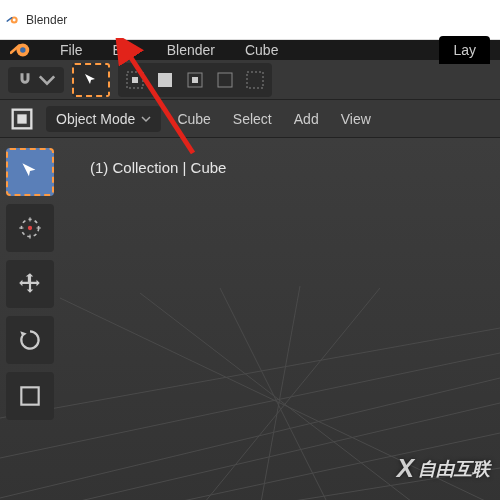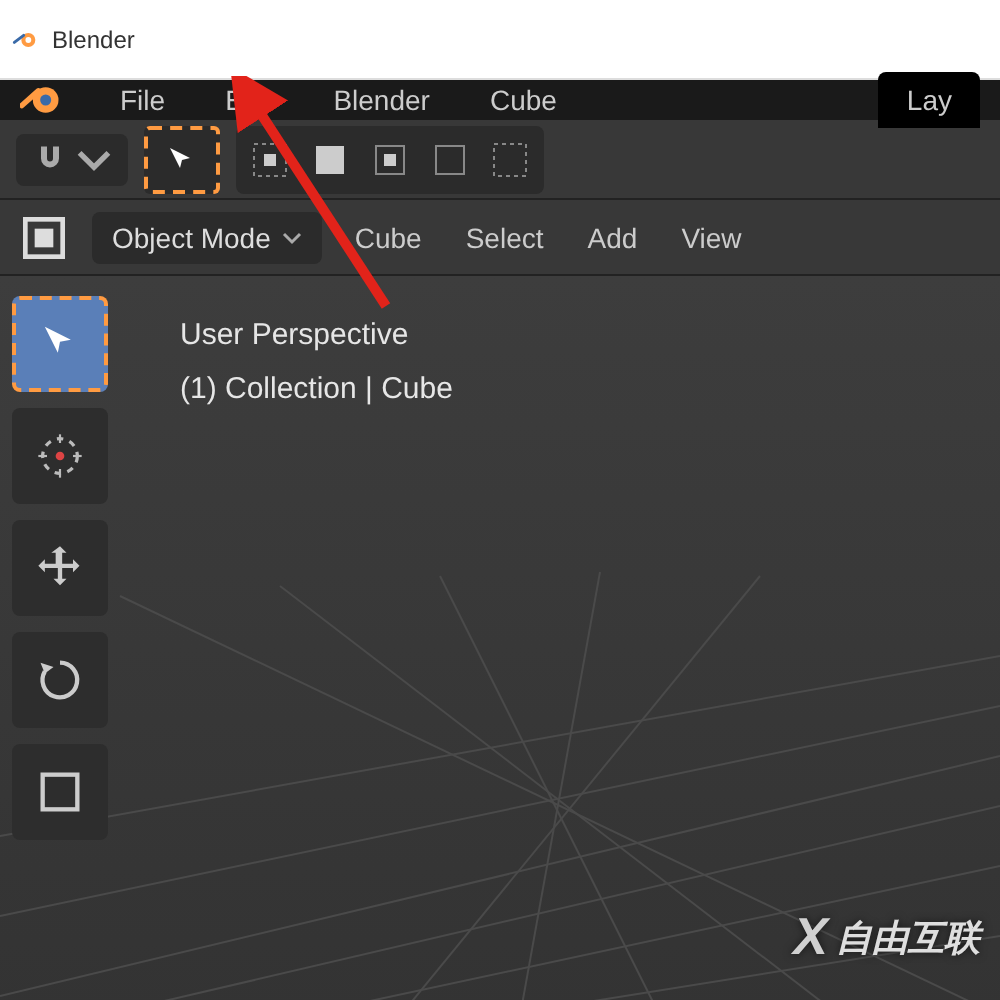--- a/index.html
+++ b/index.html
@@ -191,21 +191,20 @@
         </svg>
     </div>
     <div class="tool-btn">
       <svg viewBox="0 0 24 24">
           <rect x="4" y="4" width="16" height="16" fill="none" stroke="#ccc" stroke-width="2"></rect>
         </svg>
     </div>
   </div>
 
   <div class="overlay-text">
-    <div>User Perspective</div>
     <div>(1) Collection | Cube</div>
   </div>
 
   <div class="watermark">
     <span class="x">X</span>
     <span>自由互联</span>
   </div>
 </div>
 
 <svg class="arrow" width="120" height="140" style="position:absolute; left:108px; top:38px;">

